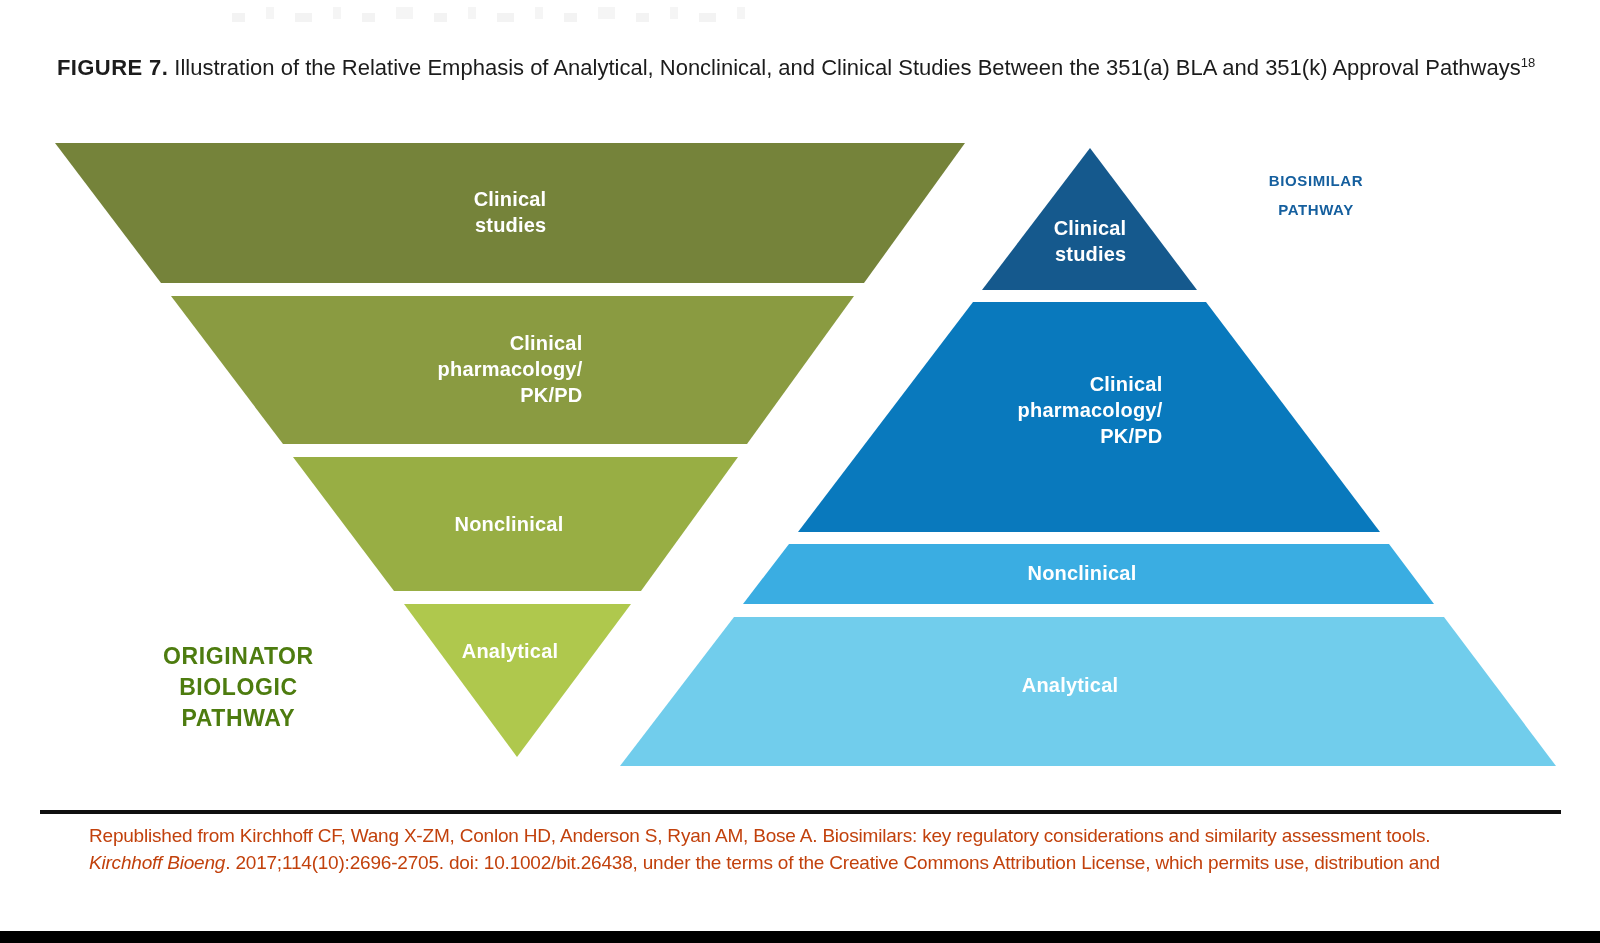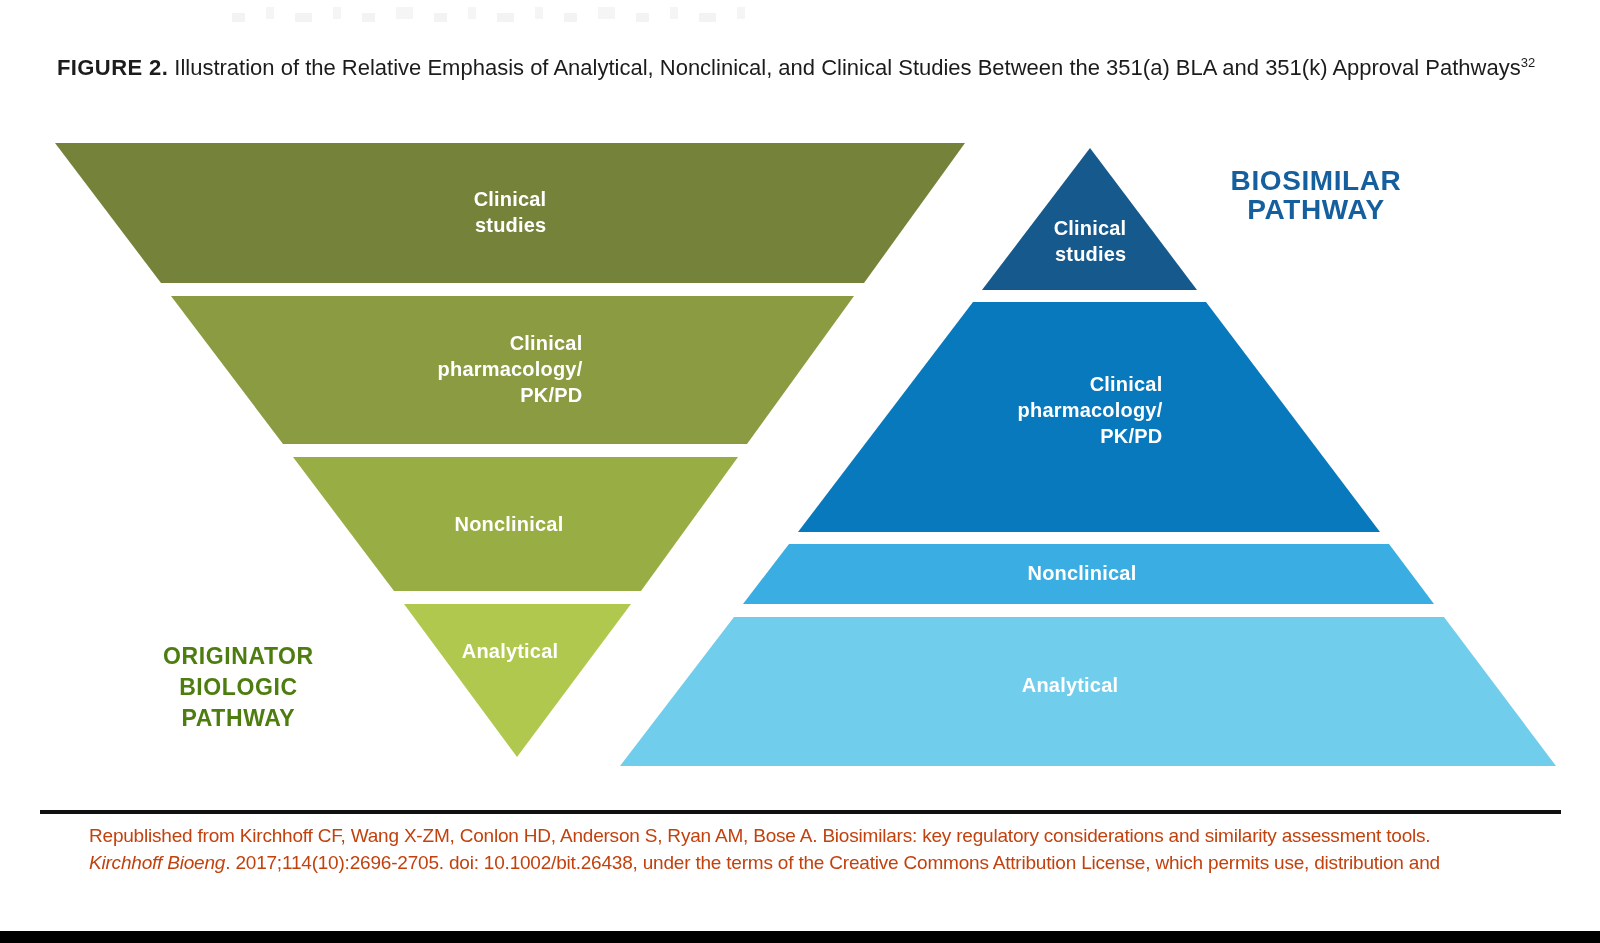--- a/index.html
+++ b/index.html
@@ -31,21 +31,21 @@
     text-align:right;letter-spacing:0.2px;white-space:nowrap;
   }
   .side-label{
     position:absolute;font-weight:bold;white-space:nowrap;
   }
   .side-label.originator{
     left:163px;top:641px;font-size:23px;line-height:31px;letter-spacing:0.6px;text-align:left;
   }
   .side-label.biosimilar{
     left:1316px;top:166px;transform:translateX(-50%);
-    font-size:28px;line-height:29px;letter-spacing:0.6px;text-align:center;
+    font-size:15px;line-height:29px;letter-spacing:0.6px;text-align:center;
   }
 
   .divider-rule{position:absolute;left:40px;top:810px;width:1521px;height:4px;background:#101010;}
 
   .citation{
     position:absolute;left:57px;top:822px;width:1520px;
     font-size:19px;line-height:27px;color:#c2410c;letter-spacing:-0.2px;white-space:nowrap;margin-left:32px;
   }
   .citation em{font-style:italic;}
 
@@ -69,21 +69,21 @@
       <span></span>
       <span></span>
       <span></span>
     <span></span>
       <span></span>
       <span></span>
       <span></span>
   </div>
 
   <div class="figure-caption">
-    <span class="fig-label">FIGURE 2.</span><span> Illustration of the Relative Emphasis of Analytical, Nonclinical, and Clinical Studies Between the 351(a) BLA and 351(k) Approval Pathways</span><sup>32</sup>
+    <span class="fig-label">FIGURE 7.</span><span> Illustration of the Relative Emphasis of Analytical, Nonclinical, and Clinical Studies Between the 351(a) BLA and 351(k) Approval Pathways</span><sup>18</sup>
   </div>
 
   <svg class="diagram-svg" width="1600" height="943" viewBox="0 0 1600 943">
 
     <polygon points="55,143 965,143 864,283 161,283" fill="#75833a"></polygon>
     <polygon points="171,296 854,296 747,444 283,444" fill="#8a9b41"></polygon>
     <polygon points="293,457 738,457 641,591 394,591" fill="#98ae44"></polygon>
     <polygon points="404,604 631,604 517,757" fill="#afc84d"></polygon>
 
     <polygon points="1090,148 1197,290 982,290" fill="#15598d"></polygon>

